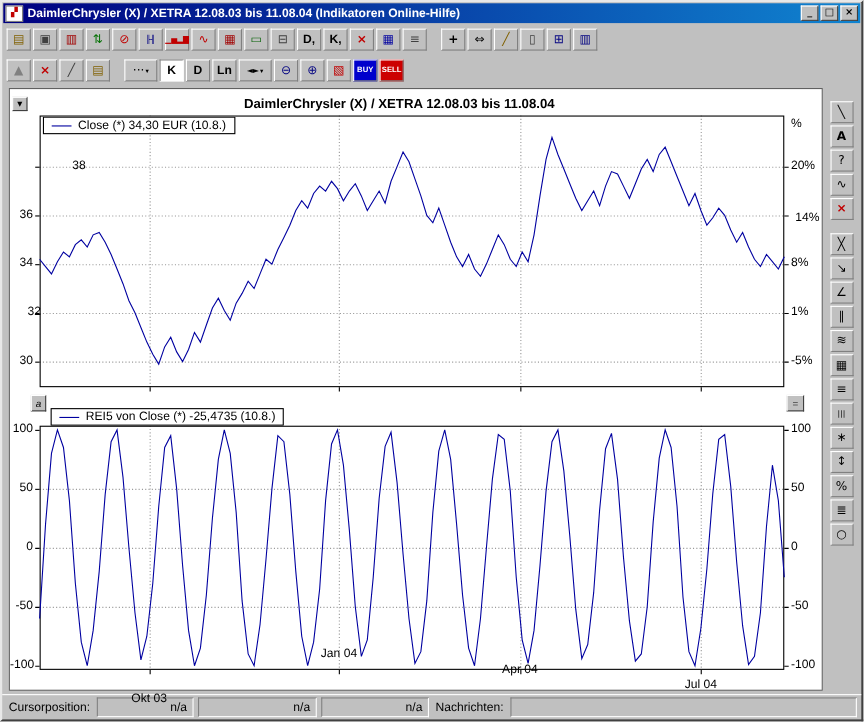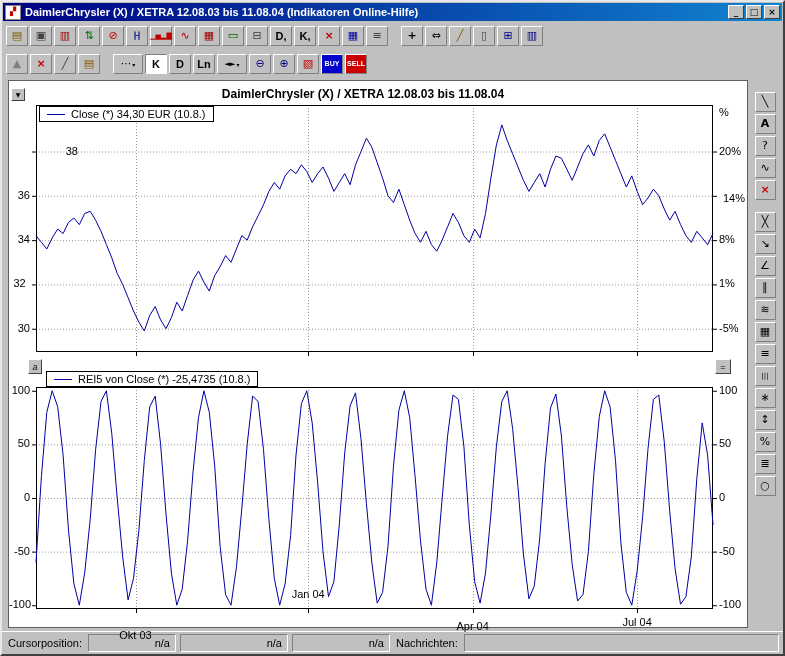--- a/index.html
+++ b/index.html
@@ -241,38 +241,38 @@
           <line x1="677" y1="218.74637681159422" x2="681" y2="218.74637681159422" stroke="#000" stroke-width="1"></line>
           <rect x="0.5" y="0.5" width="676" height="221" fill="none" stroke="#000"></rect>
           <polyline points="0.0,175.3 5.4,89.6 10.8,25.2 16.2,3.8 21.7,19.8 27.1,68.1 32.5,143.2 37.9,196.8 43.3,218.2 48.7,186.1 54.2,132.4 59.6,62.7 65.0,14.5 70.4,3.8 75.8,46.7 81.2,111.0 86.7,170.0 92.1,212.9 97.5,191.4 102.9,143.2 108.3,73.5 113.7,19.8 119.2,9.1 124.6,57.4 130.0,127.1 135.4,186.1 140.8,218.2 146.2,202.2 151.6,153.9 157.1,84.2 162.5,30.6 167.9,3.8 173.3,25.2 178.7,78.8 184.1,159.3 189.6,207.5 195.0,218.2 200.4,180.7 205.8,121.7 211.2,57.4 216.6,9.1 222.1,14.5 227.5,62.7 232.9,132.4 238.3,191.4 243.7,218.2 249.1,196.8 254.6,148.5 260.0,68.1 265.4,16.6 270.8,3.8 276.2,35.9 281.6,94.9 287.0,164.6 292.5,209.7 297.9,194.7 303.3,137.8 308.7,66.0 314.1,18.8 319.5,5.9 325.0,52.0 330.4,116.4 335.8,175.3 341.2,216.1 346.6,205.4 352.0,159.3 357.5,78.8 362.9,23.1 368.3,3.8 373.7,30.6 379.1,89.6 384.5,153.9 390.0,202.2 395.4,218.2 400.8,175.3 406.2,111.0 411.6,48.8 417.0,8.0 422.4,12.3 427.9,59.5 433.3,137.8 438.7,194.7 444.1,216.1 449.5,186.1 454.9,127.1 460.4,59.5 465.8,14.5 471.2,3.8 476.6,41.3 482.0,100.3 487.4,166.8 492.9,211.8 498.3,198.9 503.7,151.8 509.1,76.7 514.5,20.9 519.9,7.0 525.4,48.8 530.8,119.6 536.2,177.5 541.6,214.0 547.0,207.5 552.4,164.6 557.8,87.4 563.3,29.5 568.7,3.8 574.1,19.8 579.5,73.5 584.9,156.0 590.3,205.4 595.8,218.2 601.2,183.9 606.6,130.3 612.0,61.7 617.4,12.3 622.8,8.0 628.3,55.2 633.7,123.9 639.1,181.8 644.5,217.2 649.9,209.7 655.3,170.0 660.8,91.7 666.2,35.9 671.6,68.1 677.0,137.8" fill="none" stroke="#0000a0" stroke-width="1"></polyline>
         </svg>
     <span class="axis-label" style="left: 0px; top: 63.5202px; width: 21px; text-align: right; padding-left: 48px;">38</span>
         <span class="axis-label" style="left: 710px; top: 63.5202px; width: 30px; text-align: left;">20%</span>
         <span class="axis-label" style="left: 0px; top: 107.825px; width: 21px; text-align: right;">36</span>
         <span class="axis-label" style="left: 710px; top: 111px; width: 30px; text-align: center;">14%</span>
         <span class="axis-label" style="left: 0px; top: 152.13px; width: 21px; text-align: right;">34</span>
         <span class="axis-label" style="left: 710px; top: 152.13px; width: 30px; text-align: left;">8%</span>
-        <span class="axis-label" style="left: 0px; top: 196.435px; width: 21px; text-align: center;">32</span>
+        <span class="axis-label" style="left: 16px; top: 196.435px; width: 21px; text-align: left;">32</span>
         <span class="axis-label" style="left: 710px; top: 196.435px; width: 30px; text-align: left;">1%</span>
         <span class="axis-label" style="left: 0px; top: 240.74px; width: 21px; text-align: right;">30</span>
         <span class="axis-label" style="left: 710px; top: 240.74px; width: 30px; text-align: left;">-5%</span>
         <span class="axis-label" style="left: 710px; top: 25px; width: 30px; text-align: left;">%</span>
         <span class="axis-label" style="left: 0px; top: 302.754px; width: 21px; text-align: right;">100</span>
         <span class="axis-label" style="left: 710px; top: 302.754px; width: 30px; text-align: left;">100</span>
         <span class="axis-label" style="left: 0px; top: 356.377px; width: 21px; text-align: right;">50</span>
         <span class="axis-label" style="left: 710px; top: 356.377px; width: 30px; text-align: left;">50</span>
         <span class="axis-label" style="left: 0px; top: 410px; width: 21px; text-align: right;">0</span>
         <span class="axis-label" style="left: 710px; top: 410px; width: 30px; text-align: left;">0</span>
         <span class="axis-label" style="left: 0px; top: 463.623px; width: 21px; text-align: right;">-50</span>
         <span class="axis-label" style="left: 710px; top: 463.623px; width: 30px; text-align: left;">-50</span>
         <span class="axis-label" style="left: 0px; top: 517.246px; width: 21px; text-align: right;">-100</span>
         <span class="axis-label" style="left: 710px; top: 517.246px; width: 30px; text-align: left;">-100</span>
         <span class="axis-label" style="left: 104.519px; top: 535px; width: 44px; text-align: center; margin-top: 13px;">Okt 03</span>
         <span class="axis-label" style="left: 277.154px; top: 507px; width: 44px; text-align: center;">Jan 04</span>
-        <span class="axis-label" style="left: 441.665px; top: 539px; width: 44px; text-align: center;">Apr 04</span>
+        <span class="axis-label" style="left: 441.665px; top: 522px; width: 44px; text-align: center;">Apr 04</span>
         <span class="axis-label" style="left: 606.176px; top: 535px; width: 44px; text-align: center;">Jul 04</span>
       </div>
 
     <div class="right-tools" id="rightTools">
         <button class="tb-btn">
           <span class="glyph">╲</span>
         </button>
         <button class="tb-btn">
           <span class="glyph" style="font-weight: bold;">A</span>
         </button>

